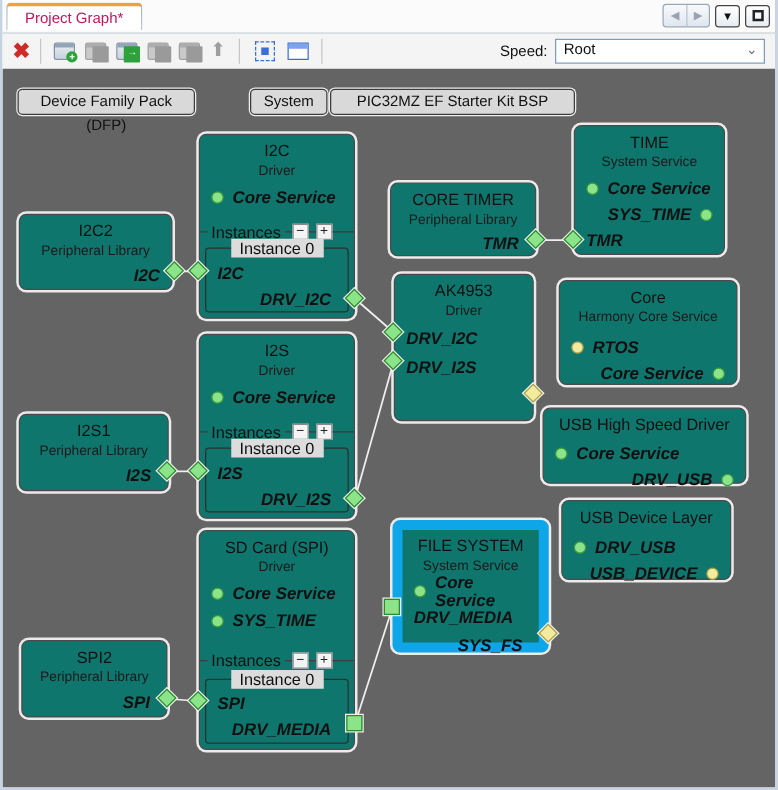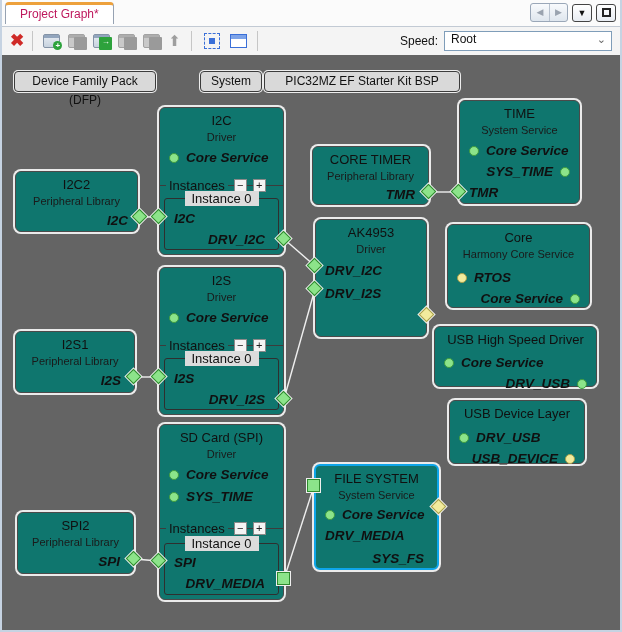--- a/index.html
+++ b/index.html
@@ -45,21 +45,21 @@
 
   
   .canvas { position:relative; width:618px; height:575px; background:#646464; overflow:hidden; }
   svg.lines { position:absolute; left:0; top:0; z-index:1; }
 
   .chip { position:absolute; height:21px; background:#d9d9d9; border:1px solid #3c3c3c; border-radius:4px;
           box-shadow:0 0 0 1px #ededed; font-size:12px; color:#111; text-align:center; line-height:19px; z-index:2; }
 
   .node { position:absolute; background:#0f766e; border:1px solid #4a4a4a; border-radius:6px;
           box-shadow:0 0 0 2px rgba(246,246,246,.92); z-index:2; color:#101010; }
-  .node.selected { border:2px solid #0ea5e9;margin-top:48px; }
+  .node.selected { border:8px solid #0ea5e9; }
   .n-title { text-align:center; font-size:13px; padding-top:5px; line-height:15px; }
   .n-sub { text-align:center; font-size:11px; padding-top:3px; line-height:13px; color:#1a1a1a; }
   .row { display:flex; align-items:center; gap:7px; padding:0 9px; height:21px; font-size:13.5px;
          font-weight:bold; font-style:italic; }
   .row.right { justify-content:flex-end; }
   .dot { width:10px; height:10px; border-radius:50%; flex:0 0 auto; }
   .dot.green { background:#8ce48a; border:1px solid #3f9c3f; }
   .dot.yellow { background:#f2eb9d; border:1px solid #a8a04a; }
   .inst-row { display:flex; align-items:center; height:18px; font-size:13px; font-weight:normal; font-style:normal; }
   .tick { height:1px; background:#3c3c3c; flex:0 0 6px; }

